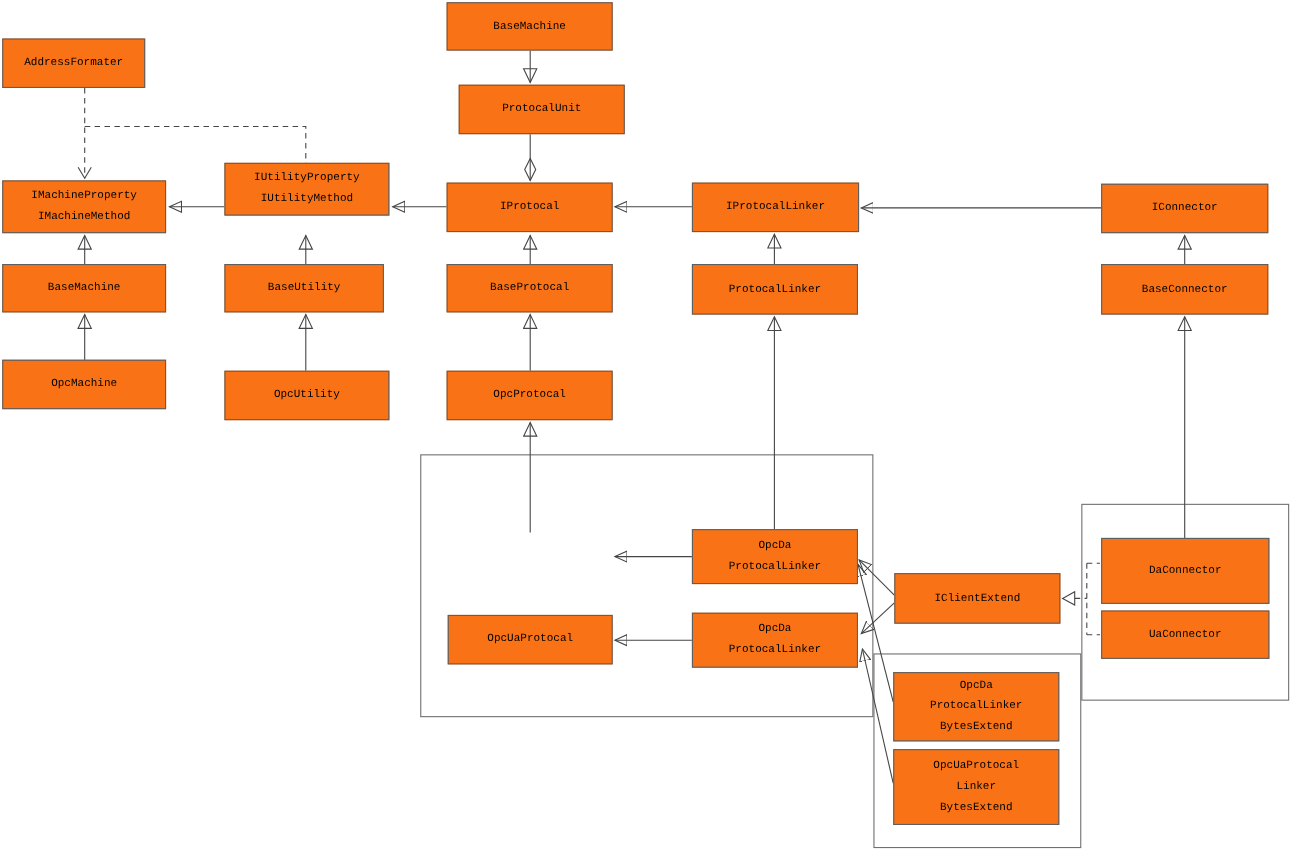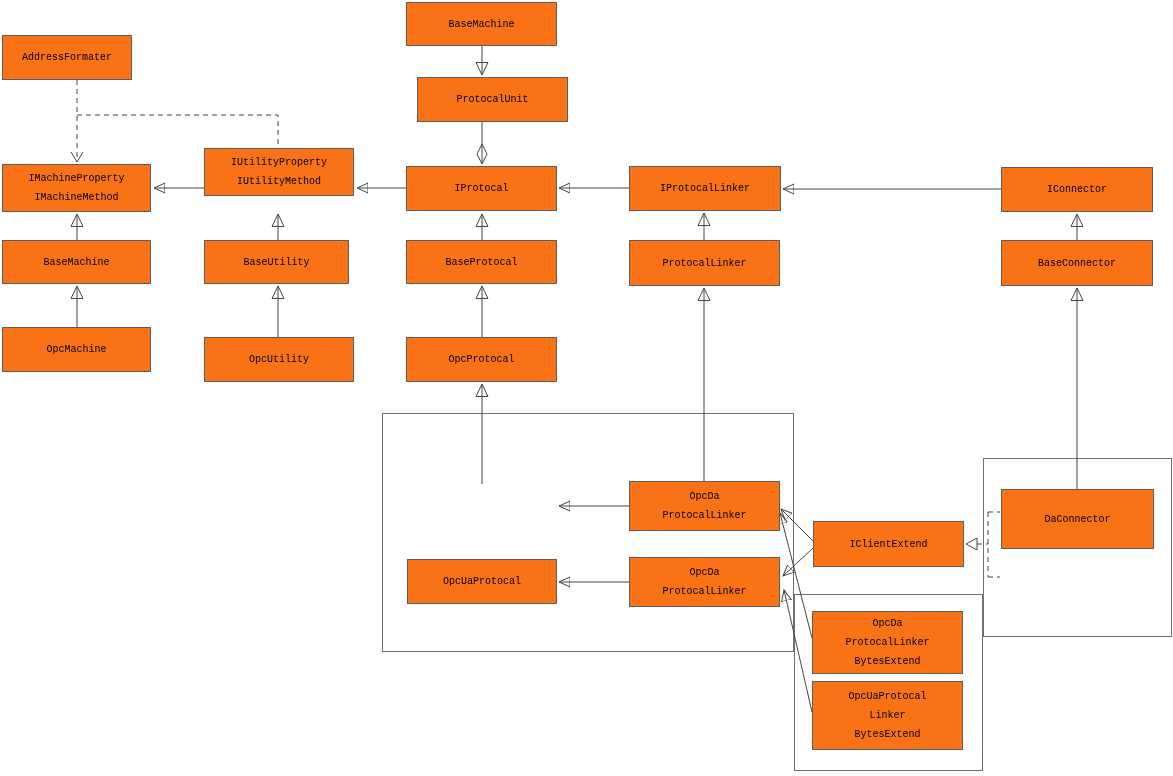--- a/index.html
+++ b/index.html
@@ -137,20 +137,22 @@
   <div class="node" style="left:629px;top:557px;width:151px;height:50px">
     <span>OpcDa
 ProtocalLinker</span></div>
 
   <div class="node" style="left:813px;top:521px;width:151px;height:46px">
     <span>IClientExtend</span></div>
 
   <div class="node" style="left:1001px;top:489px;width:153px;height:60px">
     <span>DaConnector</span></div>
 
+  <div class="node" style="left:1001px;top:555px;width:153px;height:44px">
+    <span>UaConnector</span></div>
 
   <div class="node" style="left:812px;top:611px;width:151px;height:63px">
     <span>OpcDa
 ProtocalLinker
 BytesExtend</span></div>
 
   <div class="node" style="left:812px;top:681px;width:151px;height:69px">
     <span>OpcUaProtocal
 Linker
 BytesExtend</span></div>

